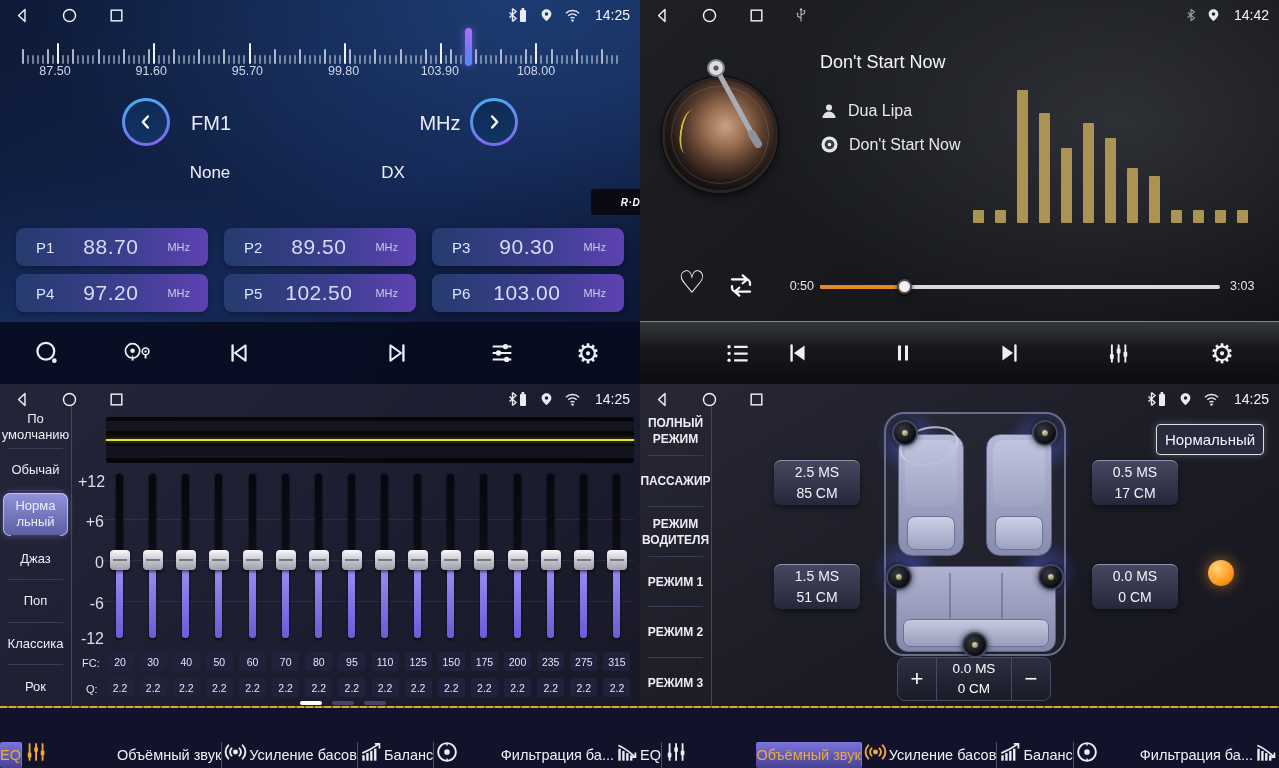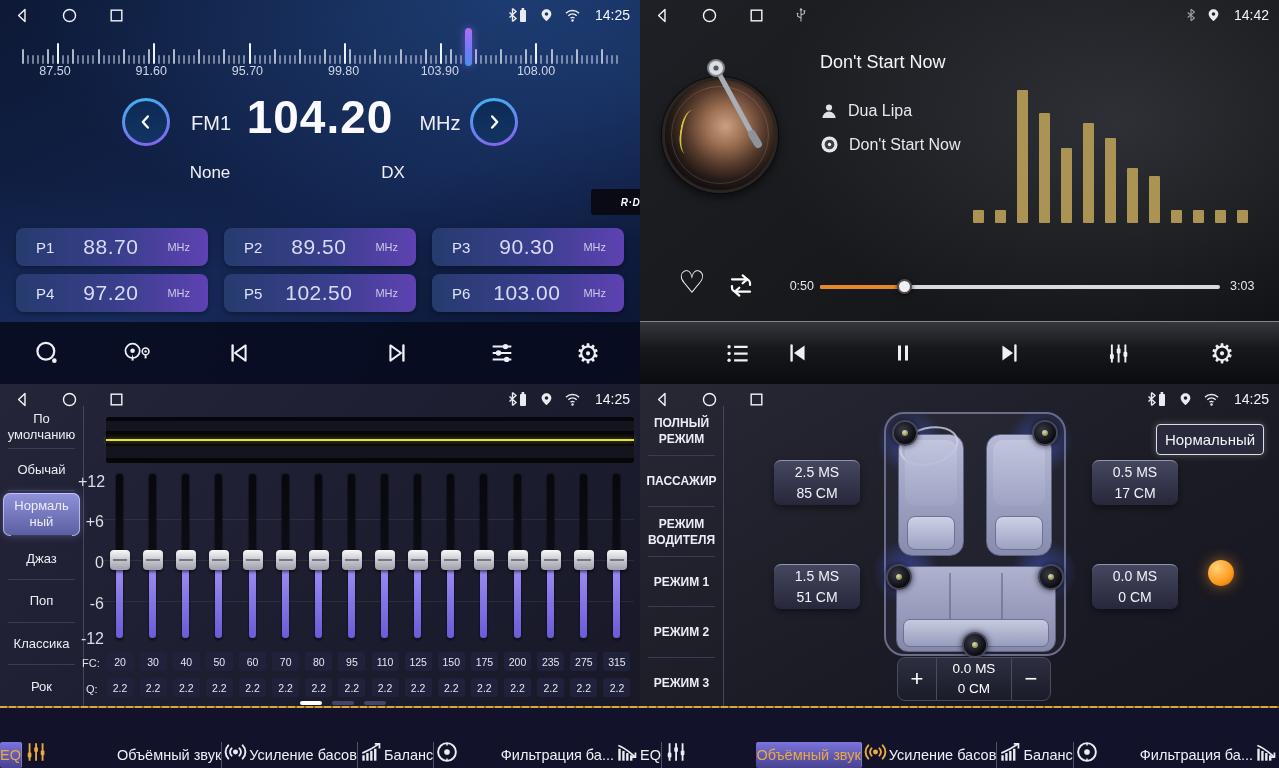--- a/index.html
+++ b/index.html
@@ -72,21 +72,21 @@
   .heart-btn{position:absolute;left:32px;top:266px;background:none;border:none;color:#fff;cursor:pointer;
              font-family:"DejaVu Sans",sans-serif;font-size:31px;line-height:1;}
   .repeat-btn{position:absolute;left:84px;top:272px;background:none;border:none;color:#fff;cursor:pointer;padding:0;}
   .ptime{position:absolute;top:279px;font-size:12.5px;color:#e4e5ea;}
   .ptrack{position:absolute;left:180px;top:285px;width:400px;height:4px;border-radius:2px;background:#d9dadf;cursor:pointer;}
   .pfill{position:absolute;left:0;top:0;height:4px;border-radius:2px;background:#e8872a;}
   .pthumb{position:absolute;top:-6px;width:15px;height:15px;border-radius:50%;background:#f1f1f3;border:2px solid #4c4c52;box-sizing:border-box;box-shadow:0 1px 4px rgba(0,0,0,.7);}
   #player-toolbar{background:linear-gradient(180deg,#34373d,#17181c 42%,#0b0c0f);border-top:1px solid #81858c;}
 
   
-  .side{position:absolute;left:0;top:22px;bottom:60px;width:84px;border-right:1px solid #45465c;display:flex;flex-direction:column;box-sizing:border-box;}
+  .side{position:absolute;left:0;top:22px;bottom:60px;width:72px;border-right:1px solid #45465c;display:flex;flex-direction:column;box-sizing:border-box;}
   .side-item{flex:1;display:flex;align-items:center;justify-content:center;text-align:center;color:#ecedf5;cursor:pointer;position:relative;padding:2px 4px;box-sizing:border-box;}
   .side-item::after{content:"";position:absolute;left:8px;right:8px;bottom:0;height:1px;background:#3a3b54;}
   .side-item:last-child::after{display:none;}
   #eq-sidebar .side-item{font-size:13px;line-height:1.25;}
   #eq-sidebar .side-item.sel{background:linear-gradient(180deg,#9093da,#5a5da0);border-radius:7px;margin:2px 3px;
       box-shadow:inset 0 0 0 1px rgba(225,228,255,.6),0 0 8px rgba(140,145,230,.35);overflow-wrap:anywhere;padding:2px 10px;}
   #sound-sidebar .side-item{font-size:12px;font-weight:700;line-height:1.35;}
   .resp-panel{position:absolute;left:106px;top:33px;width:528px;height:46px;background:#060609;border-radius:3px;}
   .resp-panel::before{content:"";position:absolute;left:0;right:0;top:4px;height:10px;background:#14141e;}
   .resp-panel::after{content:"";position:absolute;left:0;right:0;bottom:5px;height:12px;background:#14141e;}
@@ -330,21 +330,20 @@
       </div>
 
     <button class="chev-btn" style="left:122px;top:98px;">
       <span>
           <svg width="22" height="22" viewBox="0 0 24 24">
             <path d="M14 6 L8.5 12 L14 18" fill="none" stroke="currentColor" stroke-width="2.6" stroke-linecap="round" stroke-linejoin="round"></path>
           </svg>
         </span>
     </button>
     <span class="band-lbl">FM1</span>
-    <span class="big-freq">104.20</span>
     <span class="unit-lbl">MHz</span>
     <button class="chev-btn" style="left:470px;top:98px;">
       <span>
           <svg width="22" height="22" viewBox="0 0 24 24">
             <path d="M10 6 L15.5 12 L10 18" fill="none" stroke="currentColor" stroke-width="2.6" stroke-linecap="round" stroke-linejoin="round"></path>
           </svg>
         </span>
     </button>
     <span class="sub-lbl" style="left:160px;width:100px;text-align:center;">None</span>
     <span class="sub-lbl" style="left:368px;width:50px;text-align:center;">DX</span>

